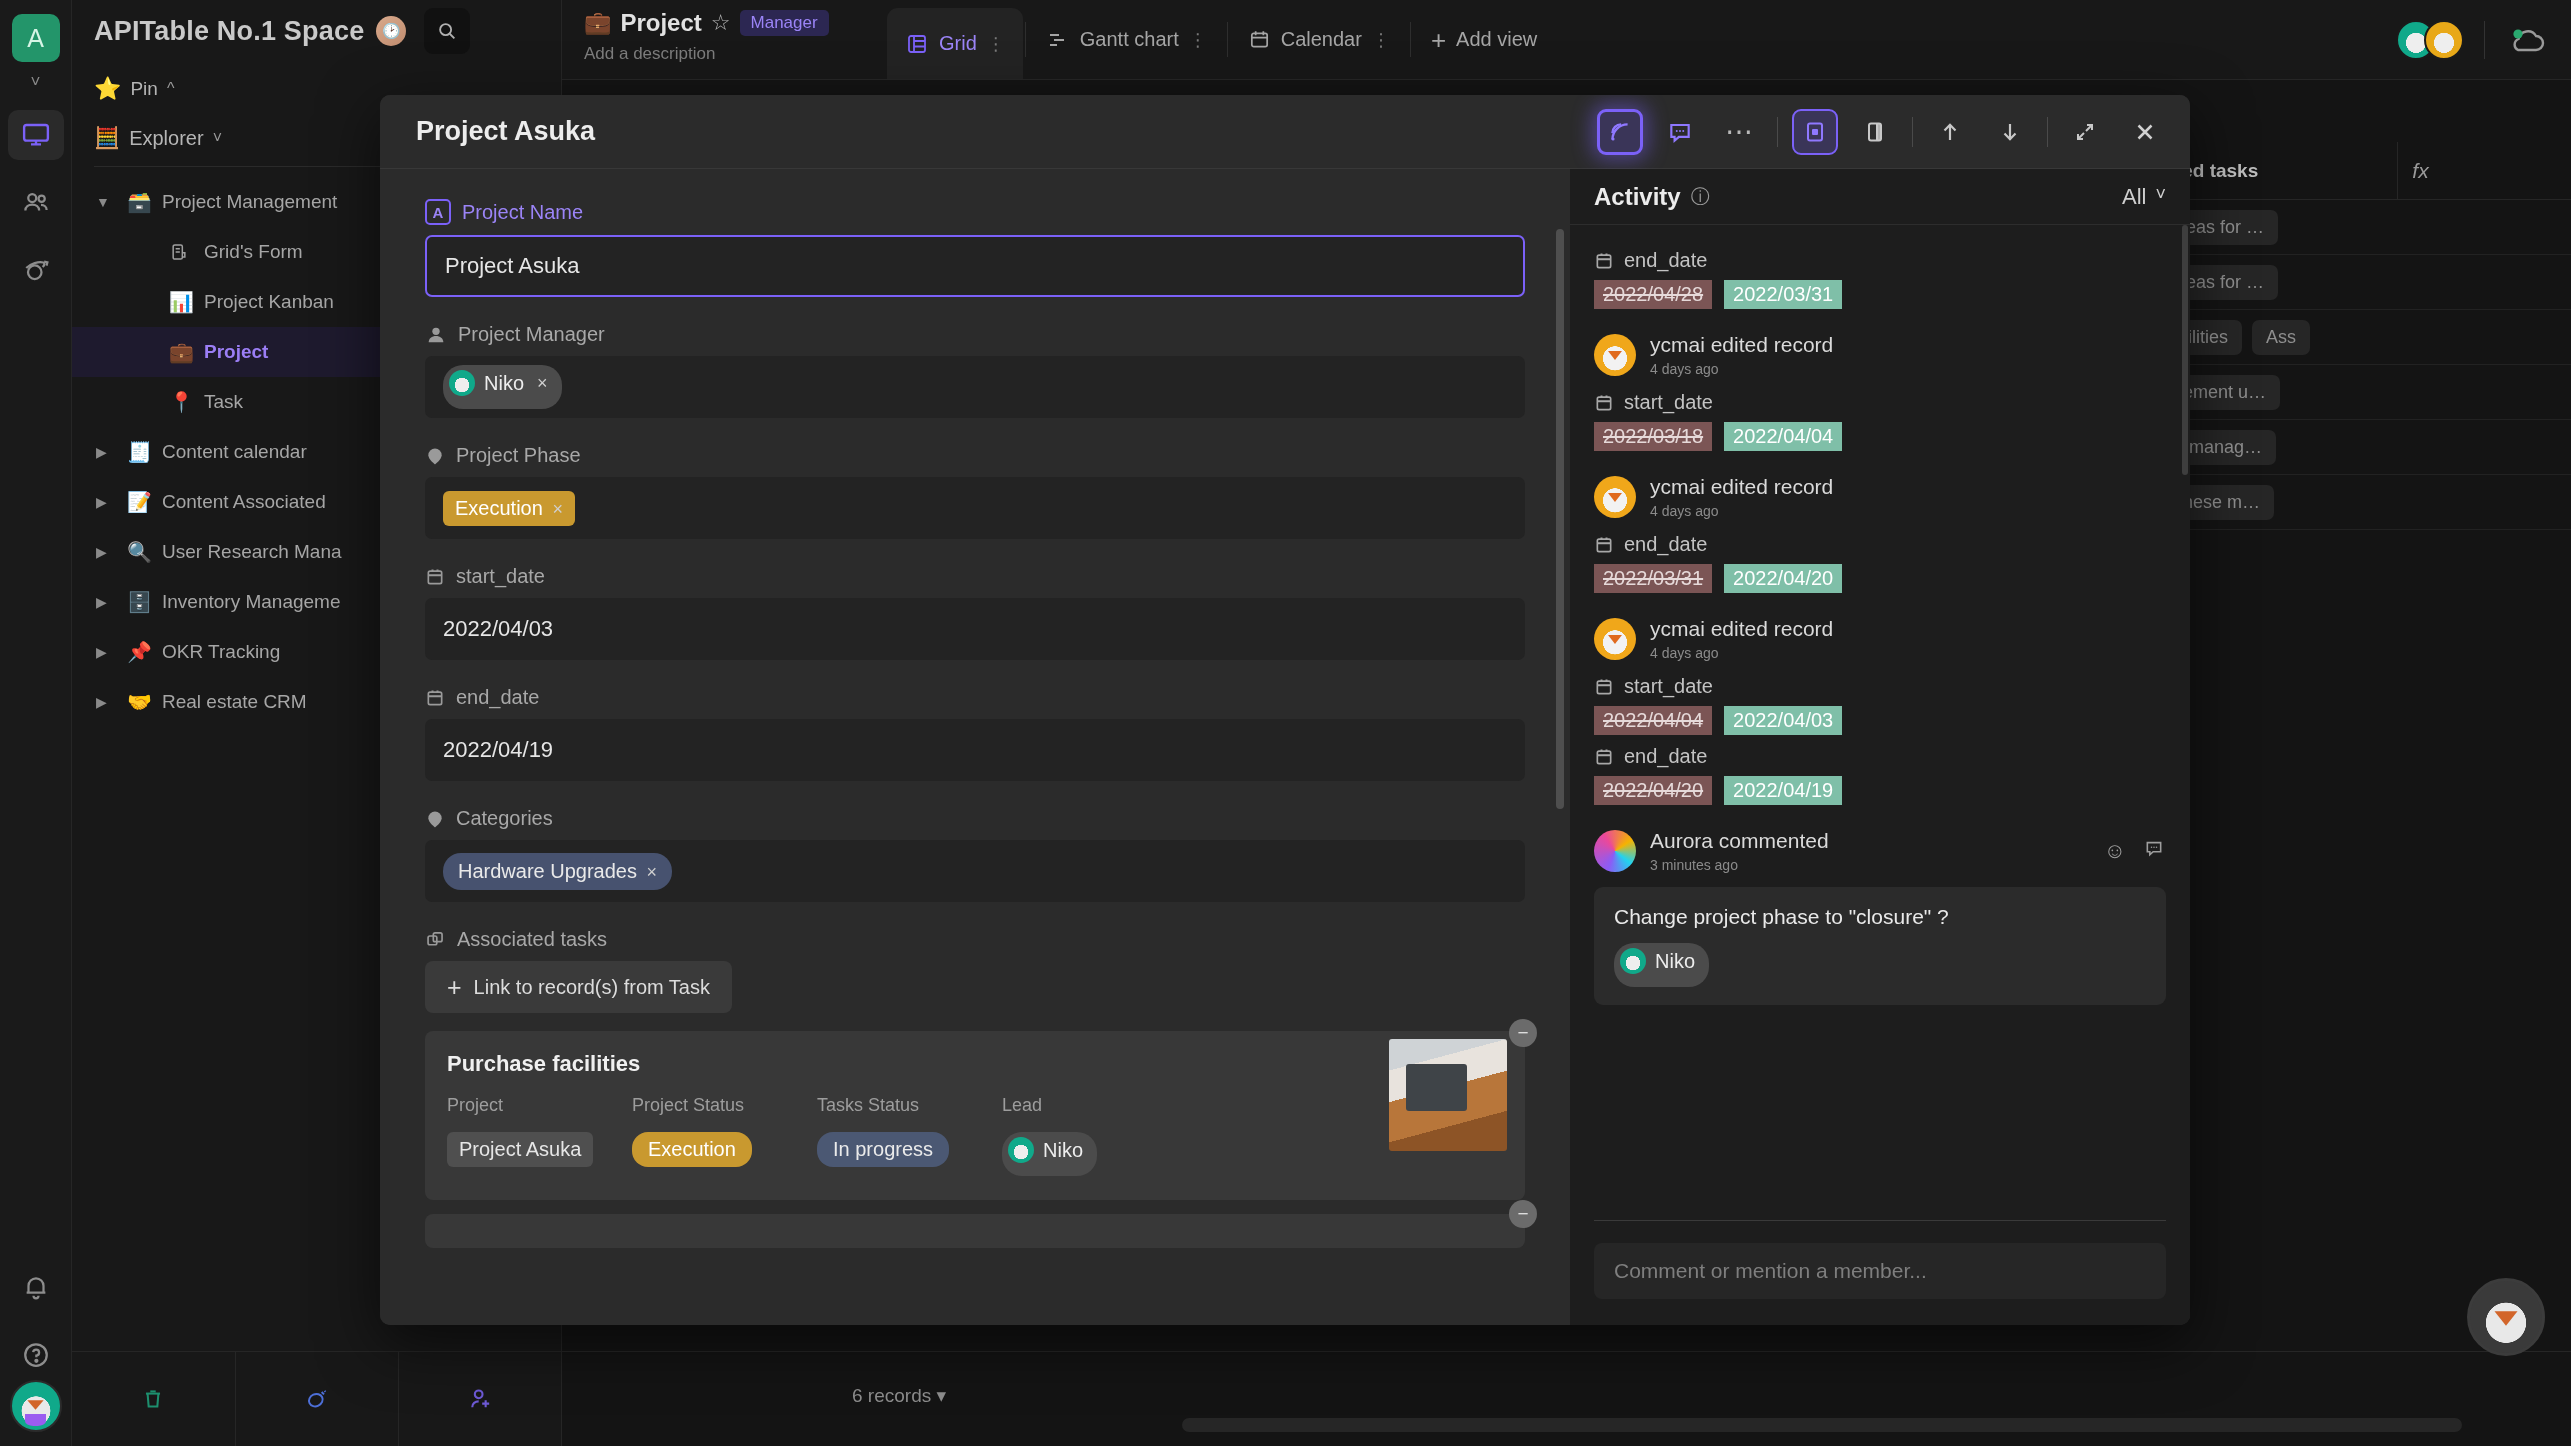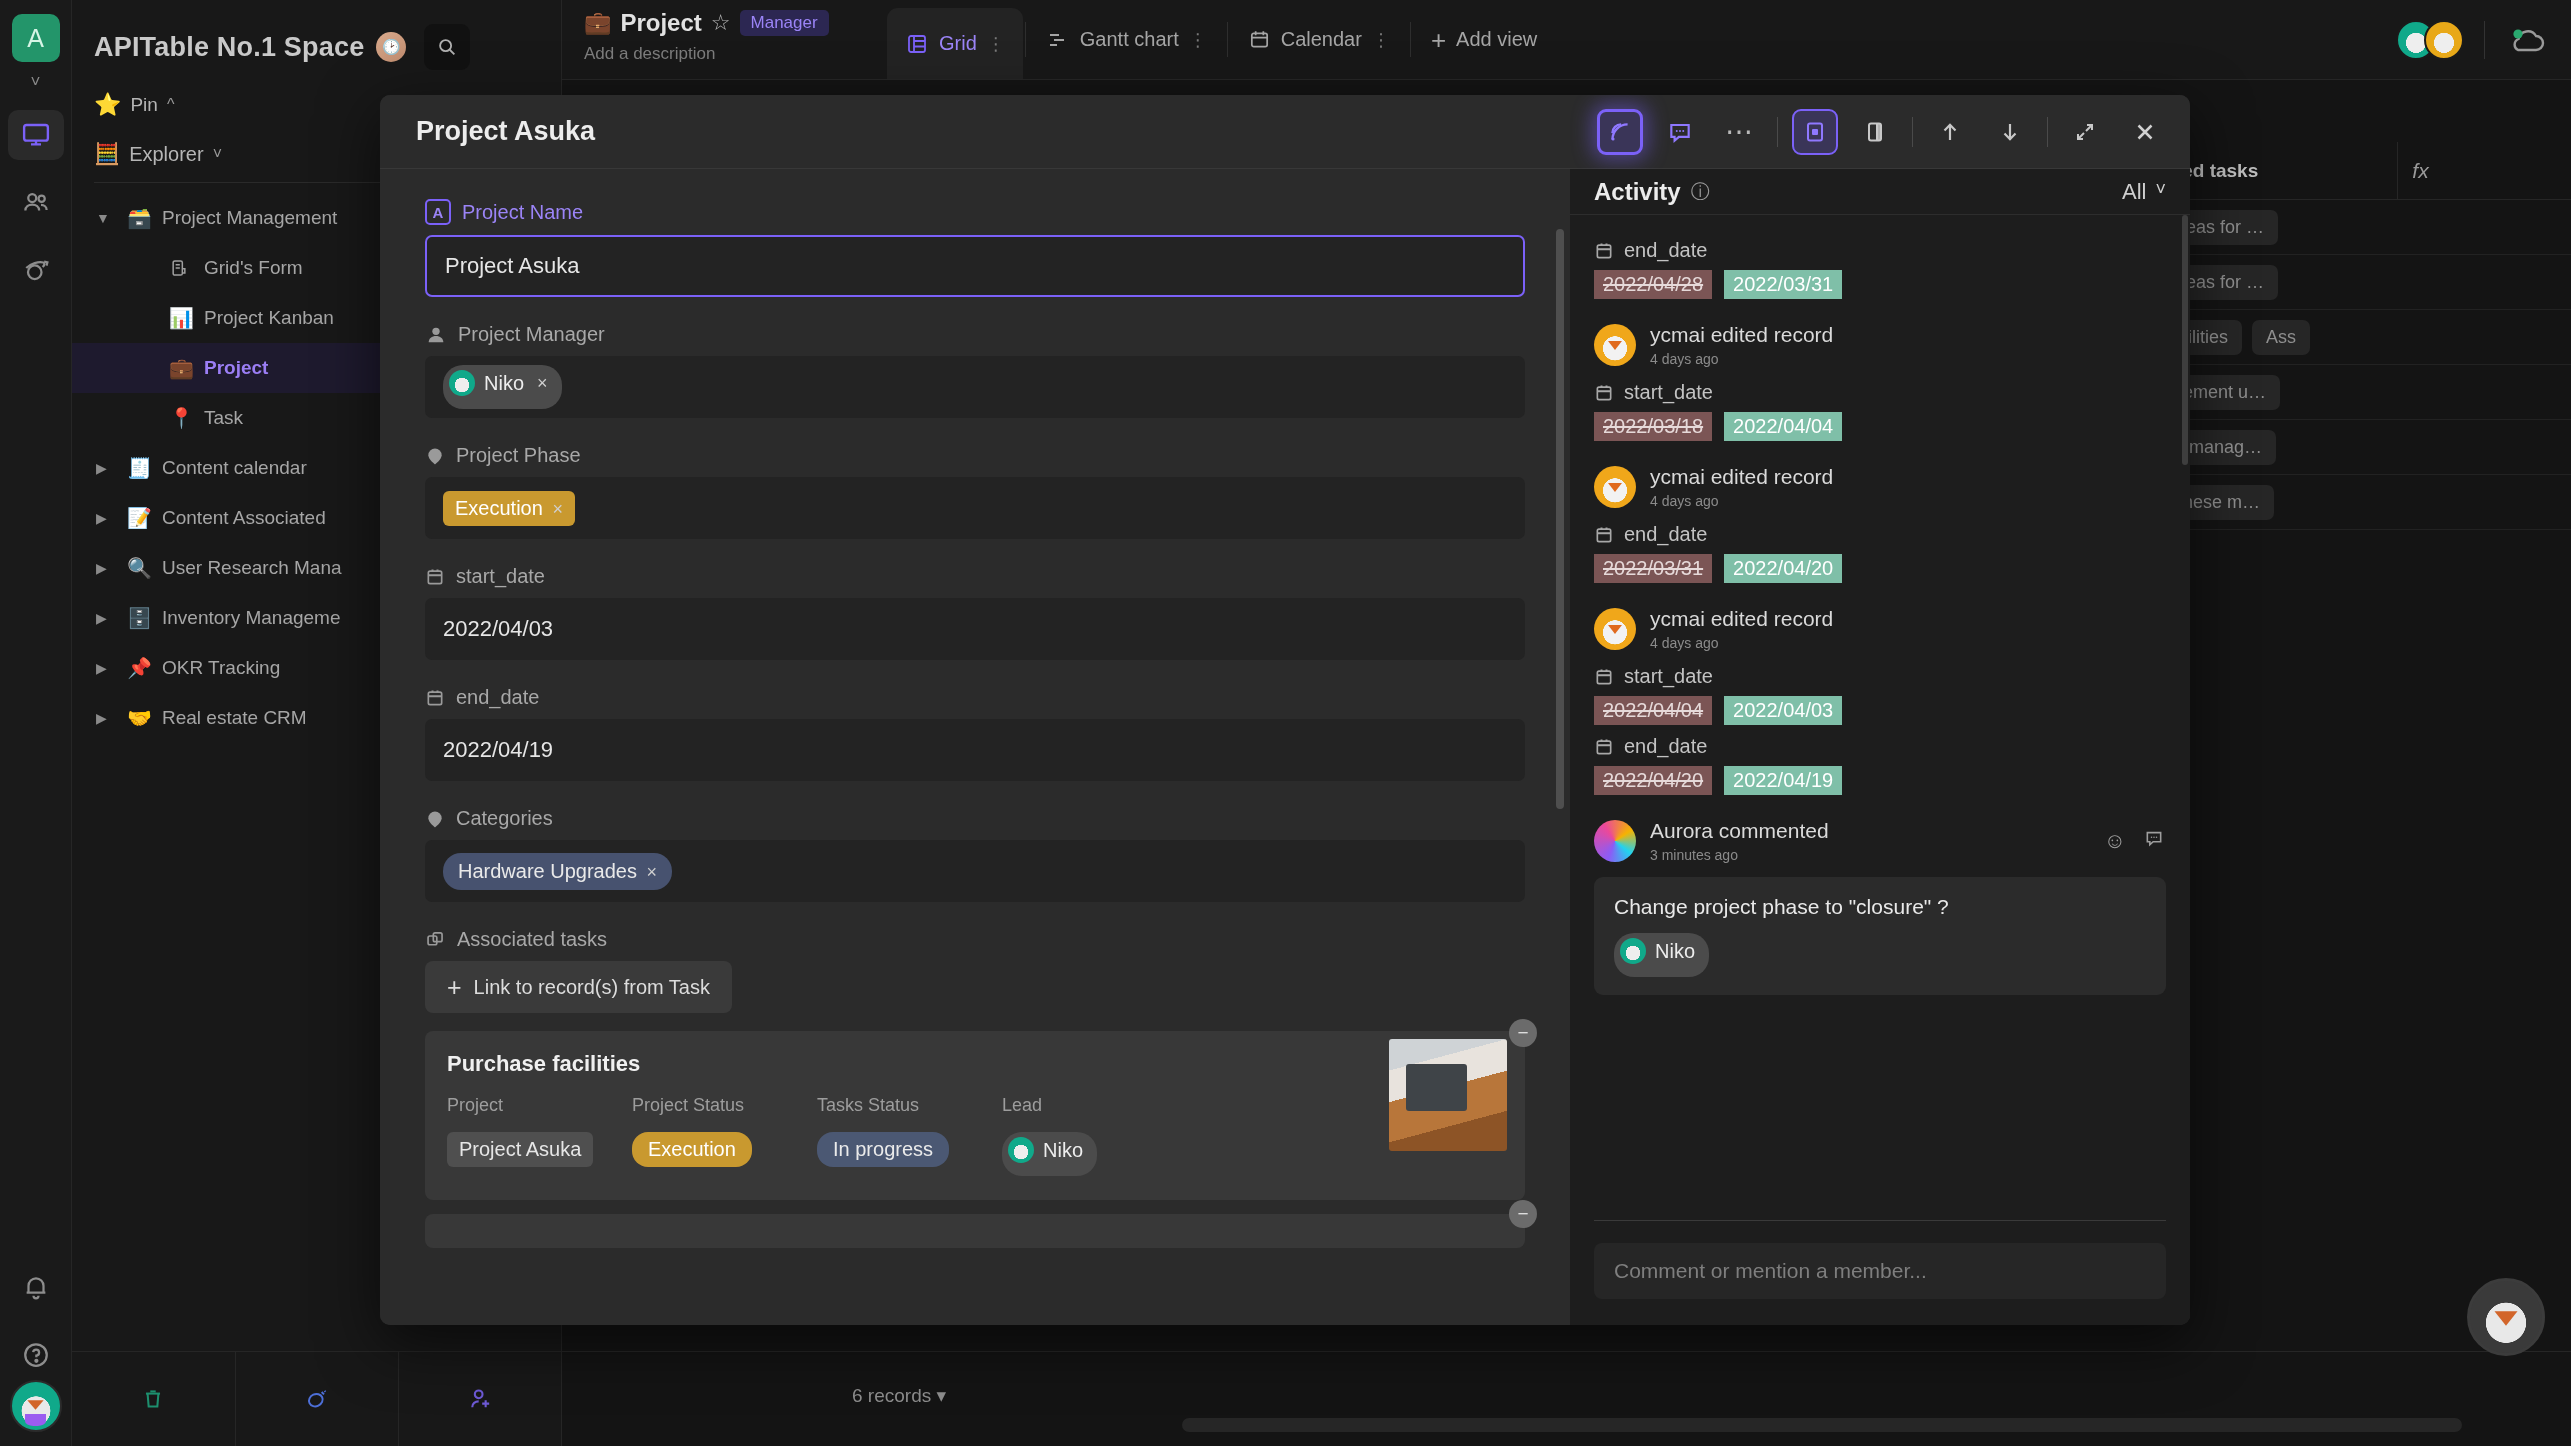--- a/index.html
+++ b/index.html
@@ -36,21 +36,21 @@
     border: 2px solid #2b2b2b; position: relative; overflow: hidden;
   }
   .rail-owl::after{content:"";position:absolute;left:28%;bottom:4px;width:44%;height:26%;background:#9b5cf0;border-radius:0 0 40% 40%;}
   .rail-owl::before{content:"";position:absolute;left:33%;top:38%;width:34%;height:20%;background:#d2652a;clip-path:polygon(0 0,100% 0,50% 100%);z-index:2;}
 
   
   .sidebar {
     position: absolute; left: 72px; top: 0; width: 490px; height: 1446px;
     background: #181818; border-right: 1px solid #262626;
   }
-  .ws-head { display: flex; align-items: center; padding: 24px 20px 0 22px; gap: 12px; }
+  .ws-head { display: flex; align-items: center; padding: 8px 20px 0 22px; gap: 12px; }
   .ws-title { font-size: 27px; font-weight: bold; color: #c9c9c9; letter-spacing: .2px; }
   .ws-badge {
     width: 30px; height: 30px; border-radius: 50%;
     background: linear-gradient(140deg,#d8a98c,#c08c6e);
     display:flex;align-items:center;justify-content:center;font-size:15px;color:#fff;
   }
   .ws-search {
     width: 46px; height: 46px; border-radius: 9px; background: #111;
     display:flex;align-items:center;justify-content:center;margin-left:6px;
   }
@@ -156,21 +156,21 @@
   .tc-h { font-size:18px; color:#9d9d9d; margin-bottom:16px; }
   .tc-img { position:absolute; right:18px; top:8px; width:118px; height:112px; border-radius:3px; overflow:hidden;
      background: linear-gradient(165deg,#cfd3d6 0 22%,#e8e3dd 22% 44%,#b8763a 44% 72%,#8d5426 72% 100%); }
   .tc-img::after{content:"";position:absolute;left:14%;top:22%;width:52%;height:42%;background:#3f4448;border-radius:3px;}
   .tc-minus { position:absolute; right:-12px; top:-12px; width:28px;height:28px;border-radius:50%;background:#6b6b6b;color:#ddd;font-size:19px;display:flex;align-items:center;justify-content:center; }
   .task-card2 { background:#383838;border-radius:8px;height:34px;margin-top:14px;position:relative; }
   .scrollbar { position:absolute; right:6px; top:60px; width:8px; height:580px; border-radius:4px; background:#4f4f4f; }
 
   
   .act-pane { flex:1; background:#1d1d1d; display:flex; flex-direction:column; min-width:0; }
-  .act-head { height:46px; display:flex; align-items:center; padding:0 24px; border-bottom:1px solid #2d2d2d; }
+  .act-head { height:56px; display:flex; align-items:center; padding:0 24px; border-bottom:1px solid #2d2d2d; }
   .act-title { font-size:24px; font-weight:bold; color:#ececec; }
   .act-q { margin-left:10px; color:#9a9a9a; font-size:19px; }
   .act-filter { margin-left:auto; font-size:22px; color:#cfcfcf; display:flex;align-items:flex-start;gap:9px; }
   .act-list { flex:1; overflow:hidden; padding:14px 24px 0 24px; position:relative; }
   .act-entry { margin-bottom:6px; }
   .act-user { display:flex; align-items:center; gap:14px; margin:24px 0 14px 0; }
   .act-av { width:42px;height:42px;border-radius:50%;flex:none; }
   .av-ycmai { background: radial-gradient(circle at 50% 58%,#f2f2f2 37%,#f0a71a 38%); position:relative; overflow:hidden;}
   .av-ycmai::before{content:"";position:absolute;left:33%;top:40%;width:34%;height:22%;background:#e06a1e;clip-path:polygon(0 0,100% 0,50% 100%);}
   .av-aurora { background: conic-gradient(from 200deg,#8b5cf6,#ec4899 35%,#f5b301 60%,#22d3ee 80%,#8b5cf6); }

